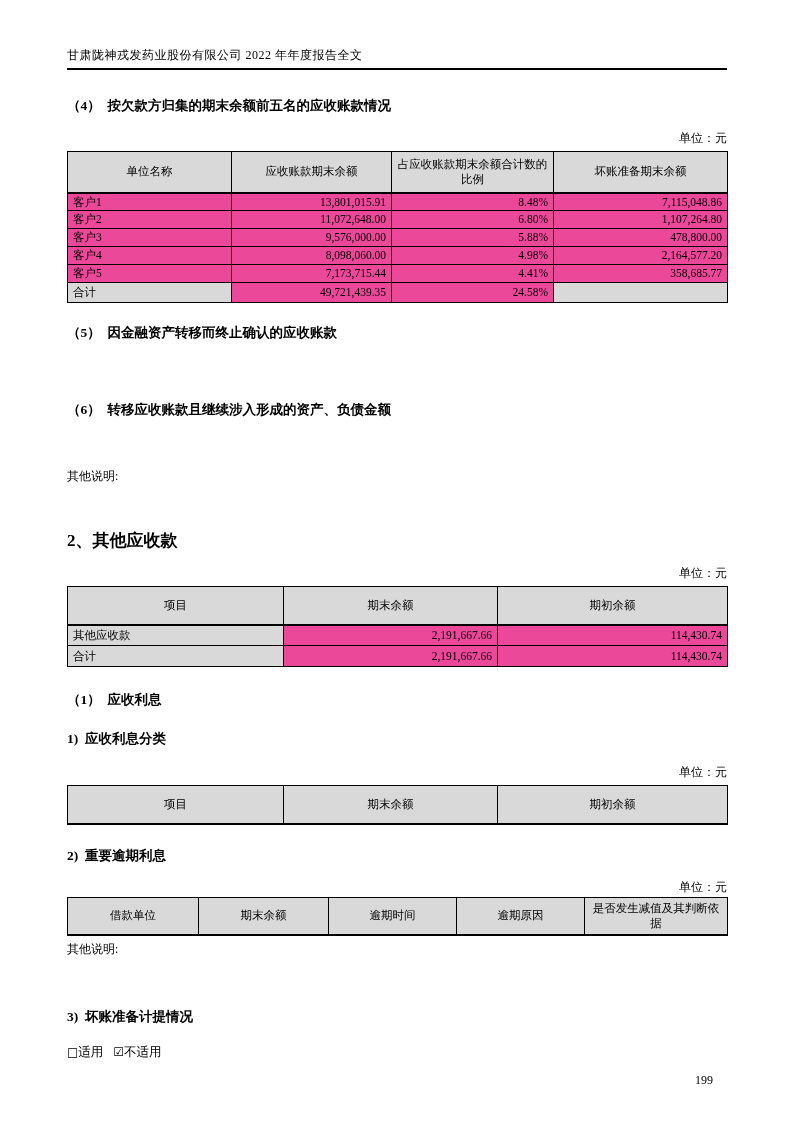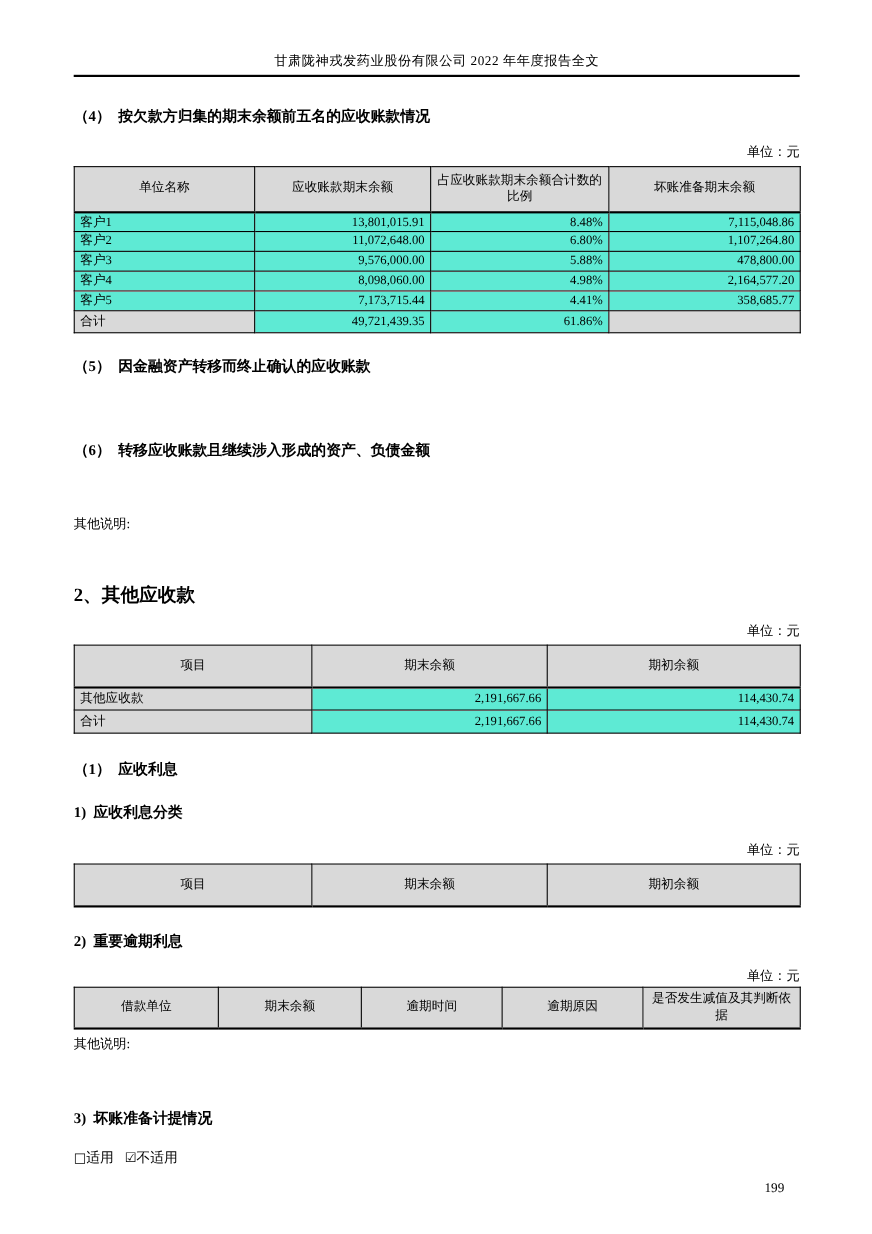--- a/index.html
+++ b/index.html
@@ -2,33 +2,33 @@
 <html><head>
 <meta charset="utf-8">
 <style>
   * { margin:0; padding:0; box-sizing:border-box; }
   html,body { background:#e8e8e8; }
   body { font-family:"Liberation Serif","DejaVu Serif",serif; color:#000; }
   .page {
     position:relative; width:793px; height:1122px; background:#ffffff;
     margin:0 auto; padding:48px 66px 0 67px; overflow:hidden;
   }
-  .doc-header { font-size:12px; text-align:center; line-height:14px; letter-spacing:0.5px; }
+  .doc-header { font-size:12px; text-align:left; line-height:14px; letter-spacing:0.5px; }
   .header-rule { margin-top:6px; height:2px; background:#000; width:660px; }
   .heading { font-weight:bold; font-size:13.5px; line-height:17px; white-space:pre; }
   .heading-lg { font-weight:bold; font-size:17px; line-height:18px; white-space:pre; }
   .body-text { font-size:12px; line-height:15px; }
   .unit-label { font-size:12px; line-height:15px; text-align:right; width:660px; }
   .page-number { font-size:12px; text-align:right; width:660px; padding-right:14px; }
 
   table { border-collapse:collapse; table-layout:fixed; width:660px; font-size:11.5px; }
   th, td { border:1px solid #000; padding:1px 5px; line-height:1.3; overflow:hidden;
            vertical-align:middle; font-weight:normal; }
   th { background:#d9d9d9; text-align:center; border-bottom:2px solid #000; }
-  td { text-align:right; background:#5eead4; }
+  td { text-align:right; background:#ec4899; }
   td:first-child { text-align:left; }
   td.shaded { background:#d9d9d9; }
   table, th, td { border-color:#000; }
   .t1 th { height:41px; }
   .t1 td { height:15px; }
   .t1 tr:last-child td { height:20px; }
   .t2 th, .t3 th { height:38px; border-bottom:2px solid #000; }
   .t2 td { height:21px; }
   .t4 th { height:38px; }
 
@@ -109,21 +109,21 @@
         </tr>
         <tr>
           <td>客户5</td>
           <td>7,173,715.44</td>
           <td>4.41%</td>
           <td>358,685.77</td>
         </tr>
         <tr>
           <td class="shaded">合计</td>
           <td>49,721,439.35</td>
-          <td>61.86%</td>
+          <td>24.58%</td>
           <td class="shaded"></td>
         </tr>
       </tbody>
     </table>
 
   <div class="heading mt-h5">（5）  因金融资产转移而终止确认的应收账款</div>
 
   <div class="heading mt-h6">（6）  转移应收账款且继续涉入形成的资产、负债金额</div>
 
   <div class="body-text mt-note1">其他说明:</div>

